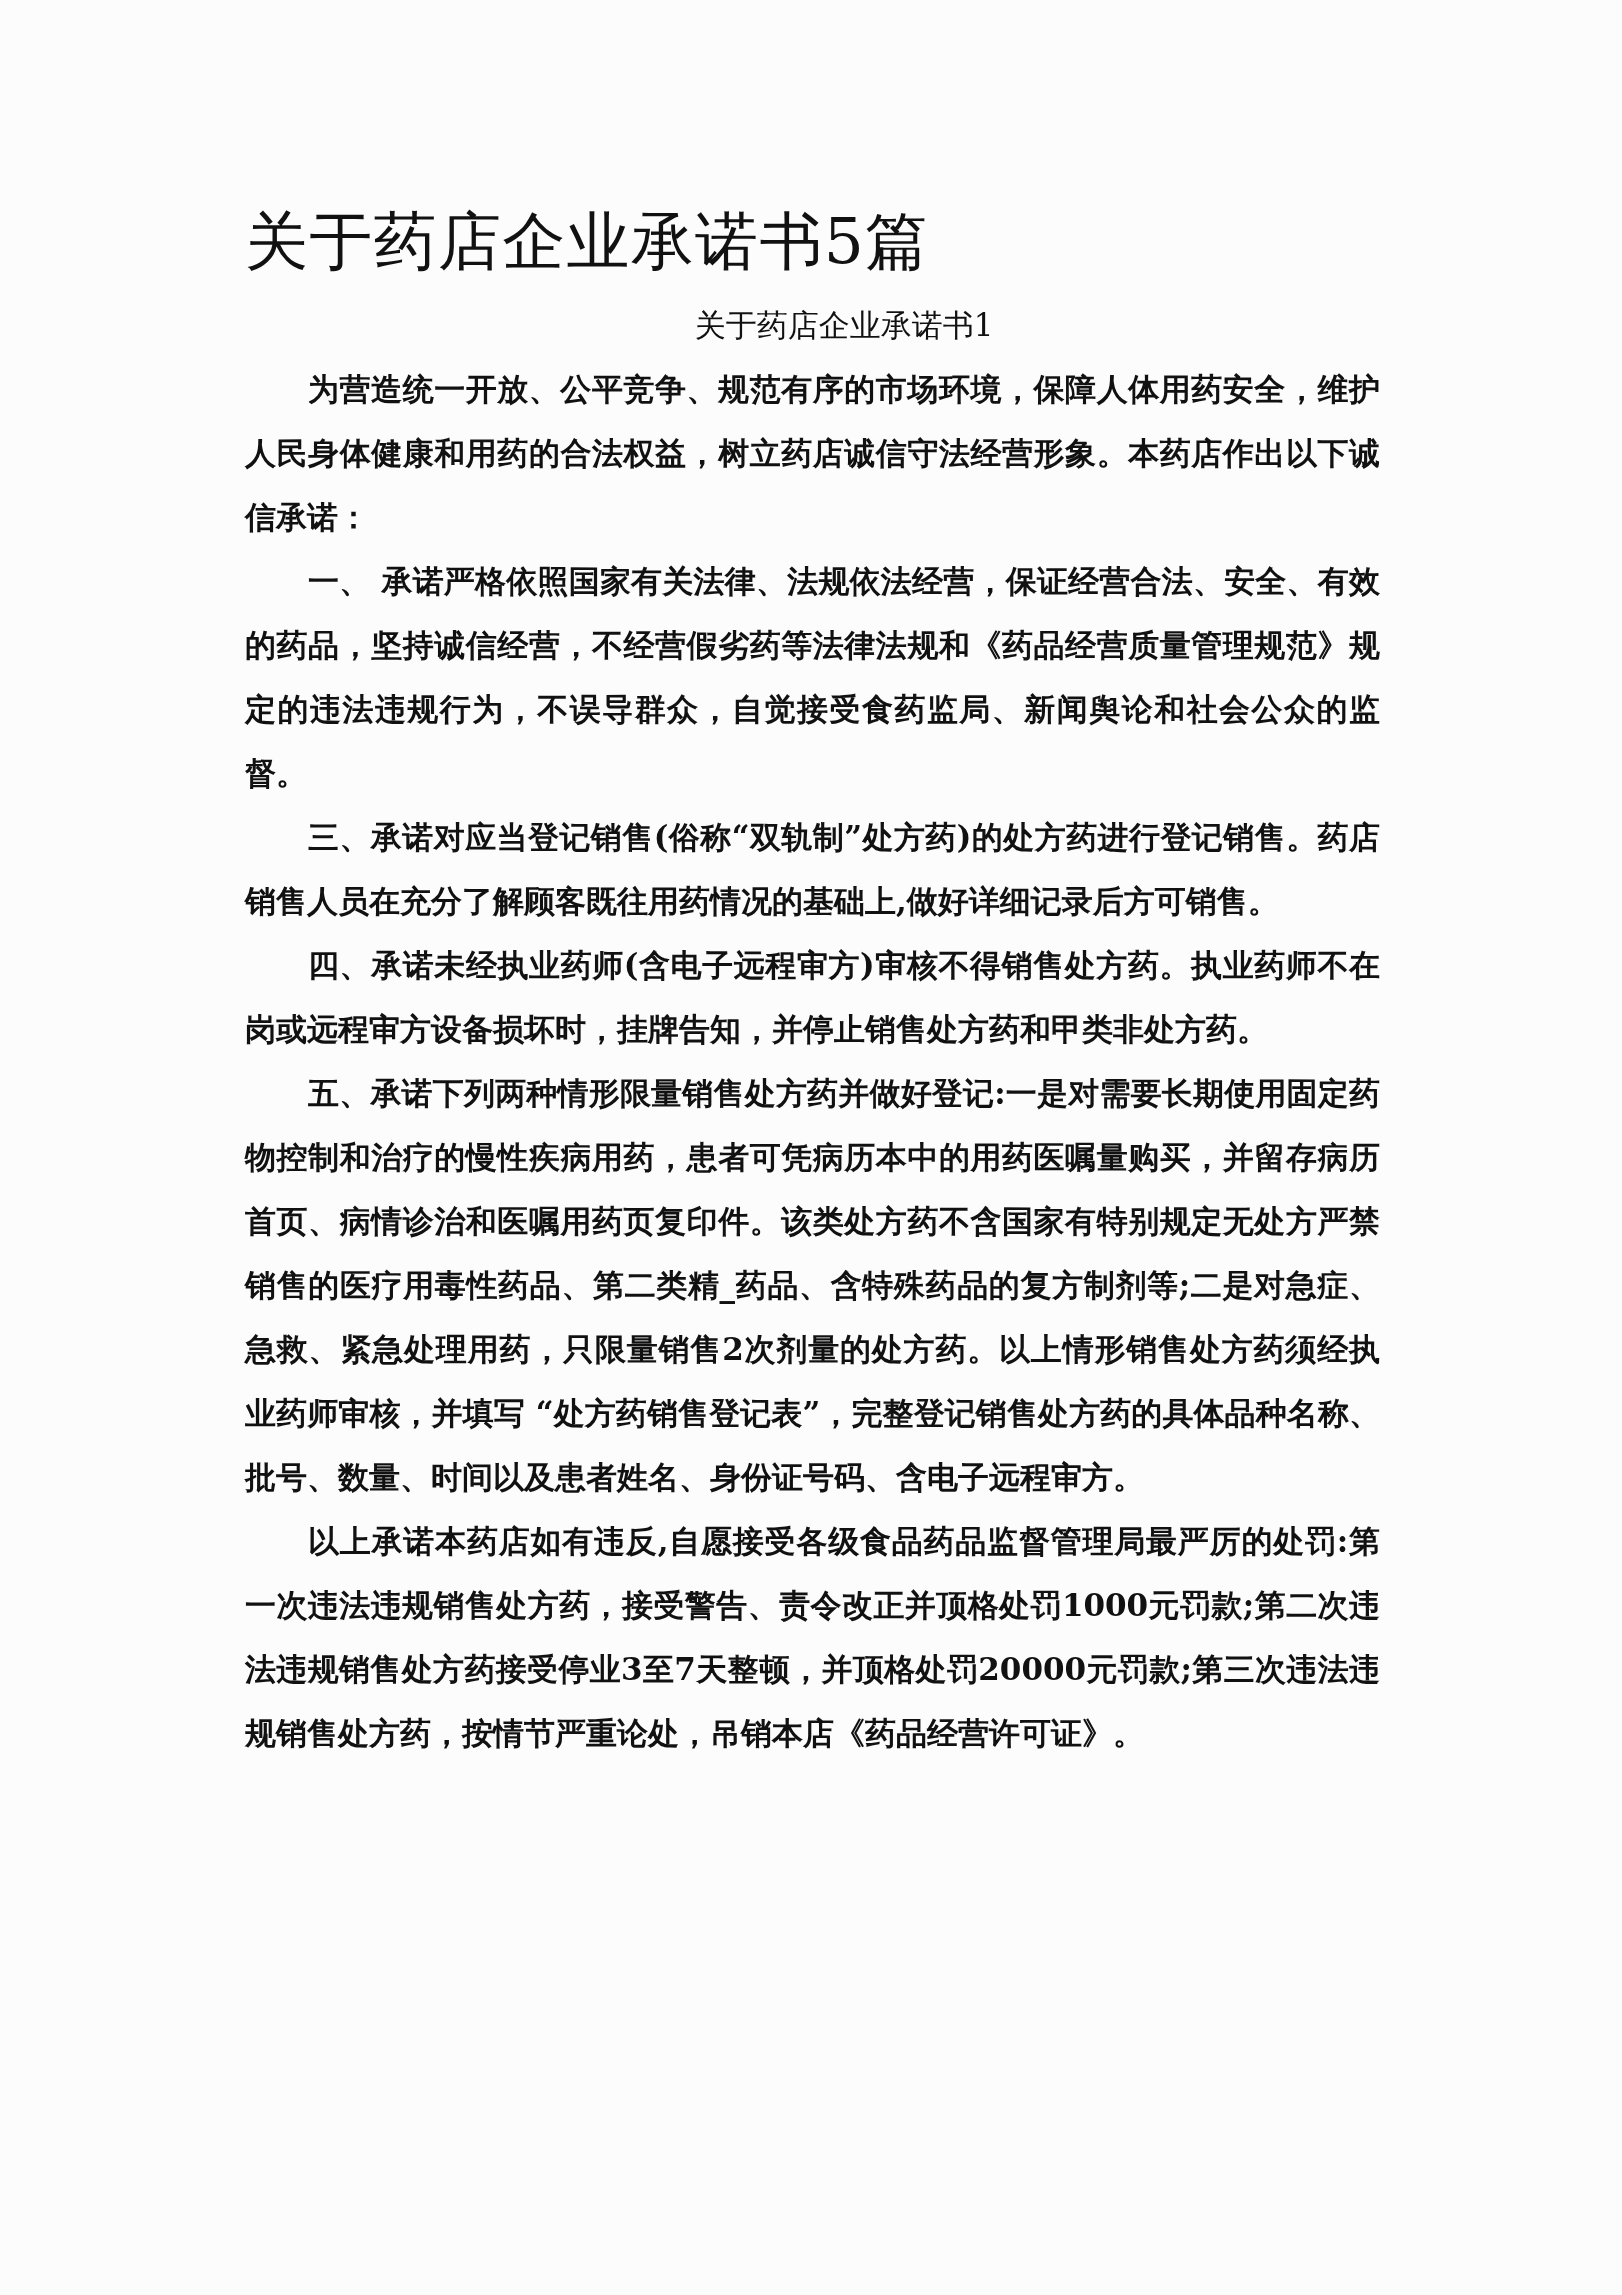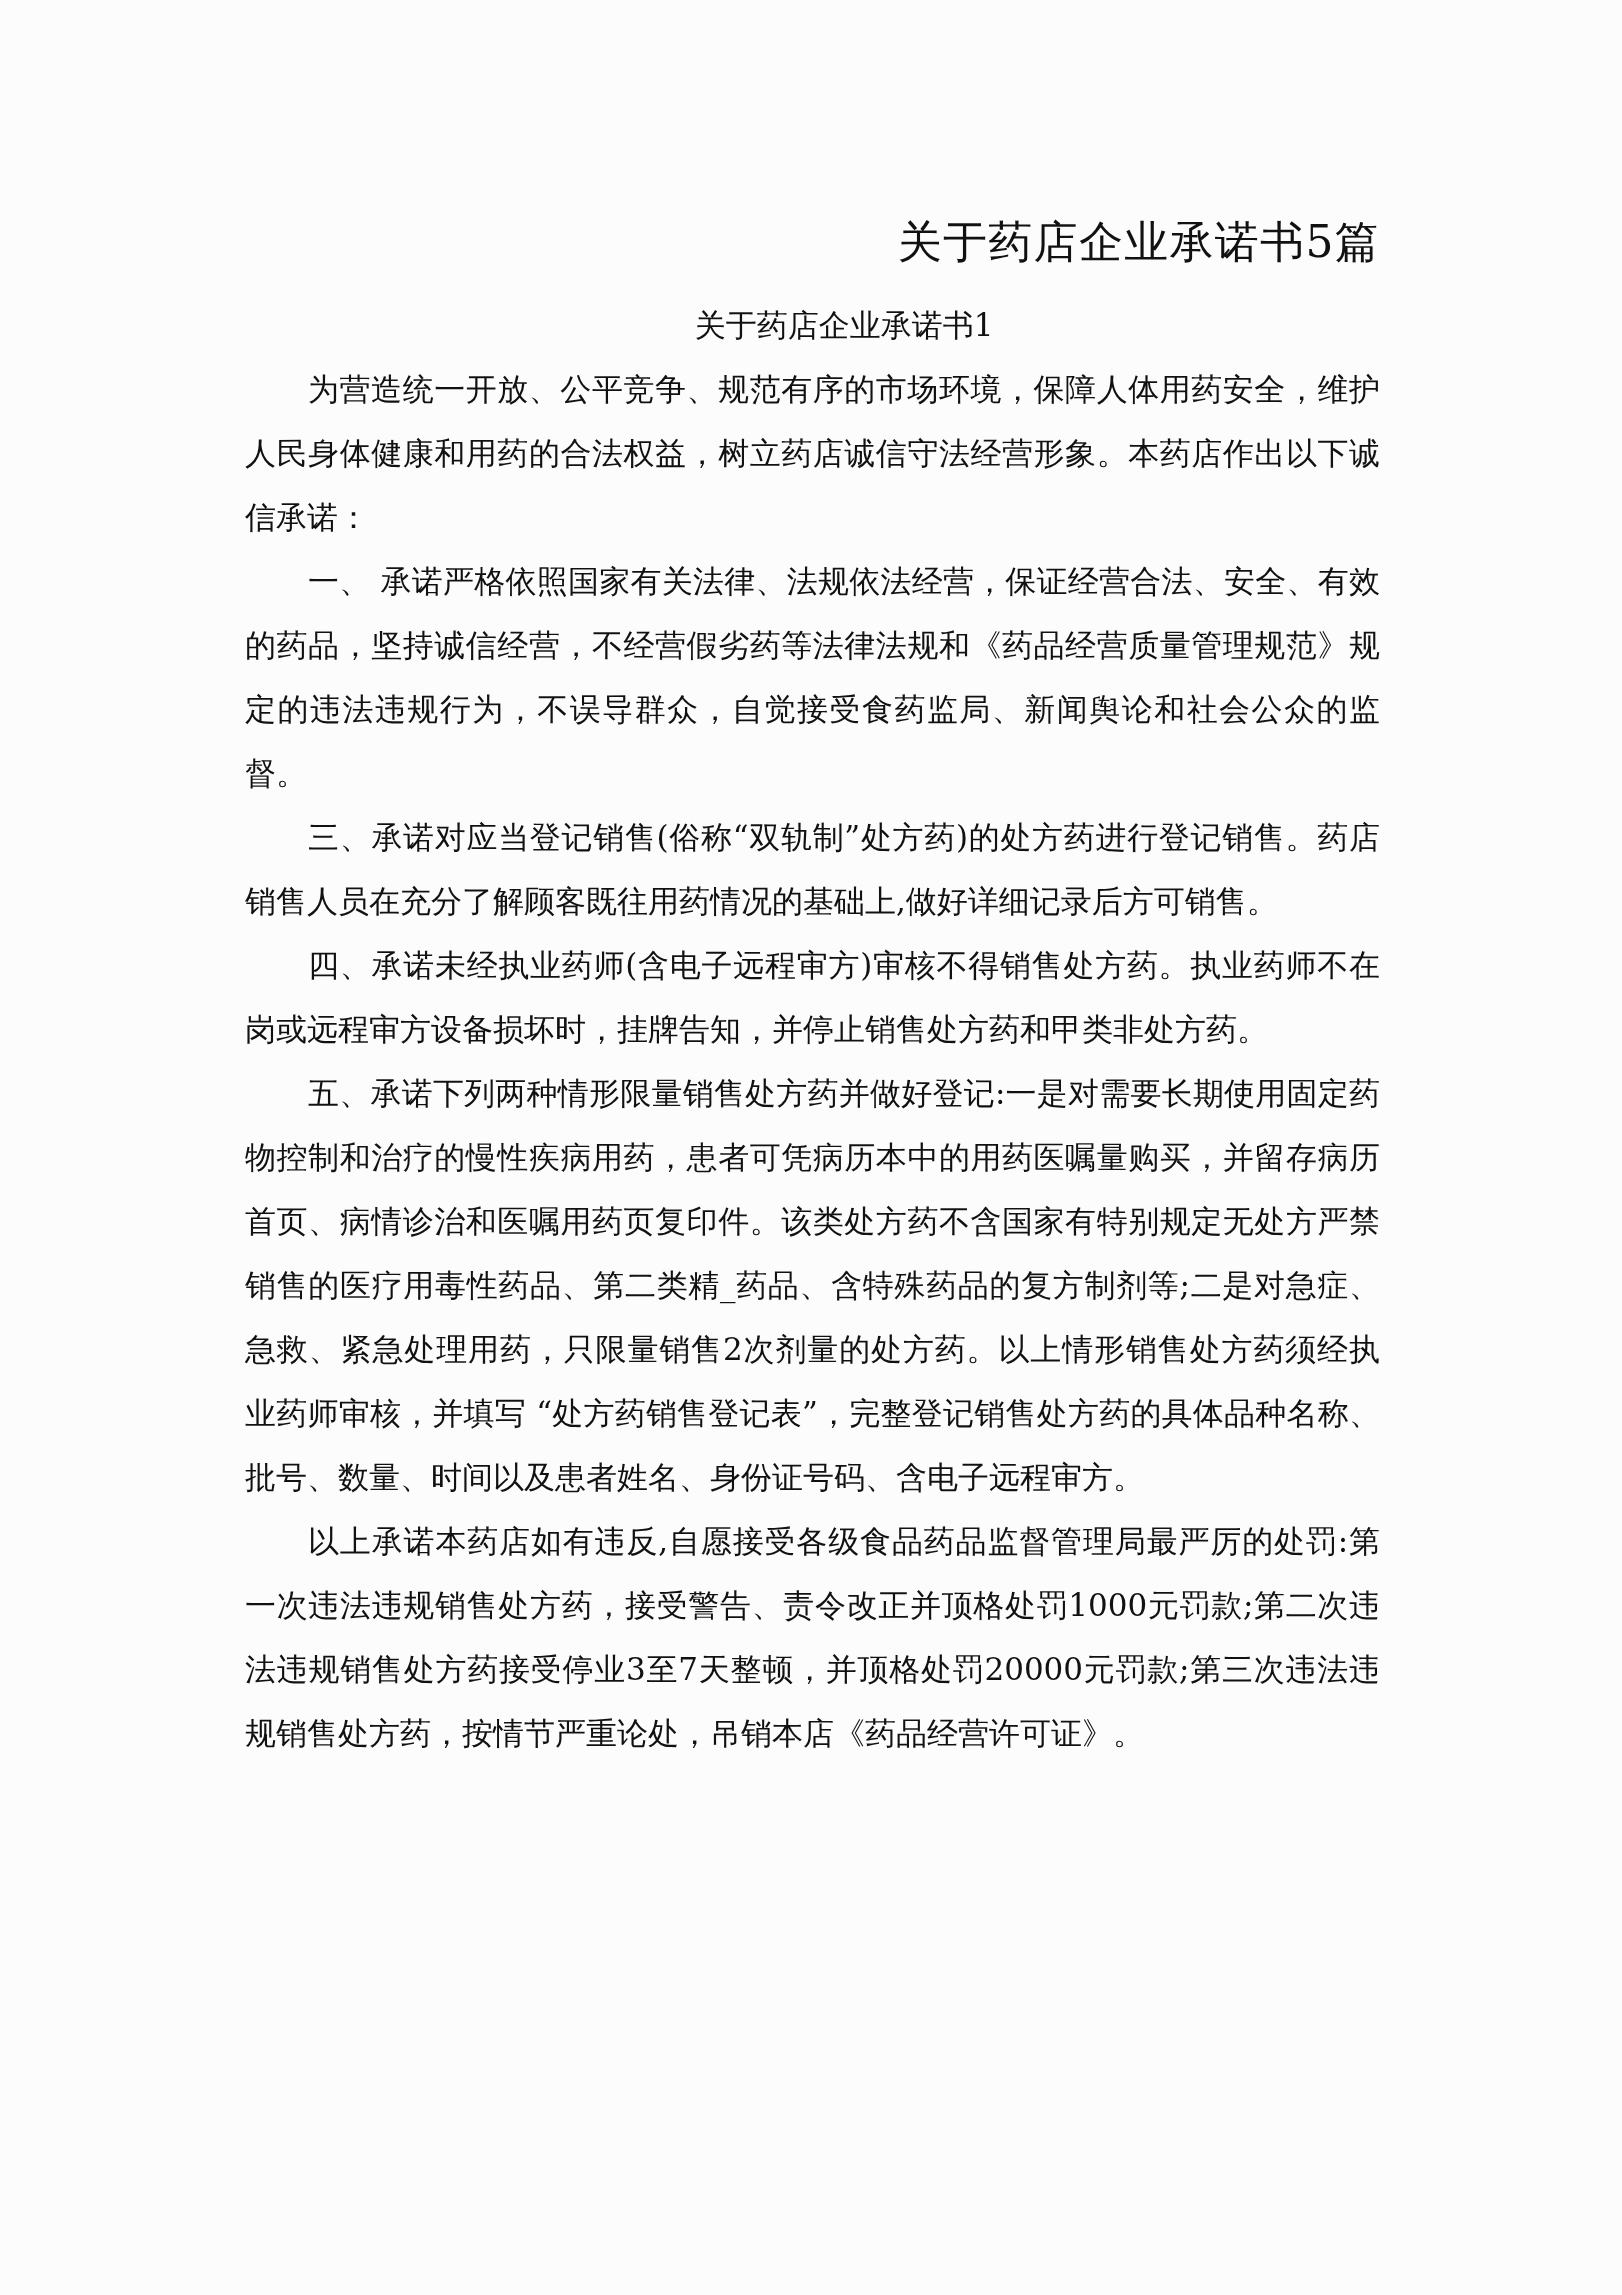--- a/index.html
+++ b/index.html
@@ -19,22 +19,22 @@
       position: absolute;
       left: 245px;
       top: 0;
       width: 1135px;
     }
     .doc-title {
       position: absolute;
       left: 0;
       top: 202px;
       width: 1135px;
-      text-align: right;
-      font-size: 44px;
+      text-align: left;
+      font-size: 63px;
       line-height: 79px;
       font-weight: normal;
       letter-spacing: 1.3px;
       margin: 0;
       white-space: nowrap;
     }
     .body-text {
       position: absolute;
       left: 0;
       top: 293px;
@@ -47,20 +47,21 @@
       padding-left: 63px;
       white-space: nowrap;
       text-align: center;
     }
     .para {
       margin: 0;
       text-indent: 63px;
       text-align: justify;
       text-justify: inter-ideograph;
       word-break: break-all;
+      font-weight: bold;
     }
     .sign {
       margin: 0;
       padding-left: 63px;
       white-space: nowrap;
     }
   </style>
 </head>
 <body>
 

